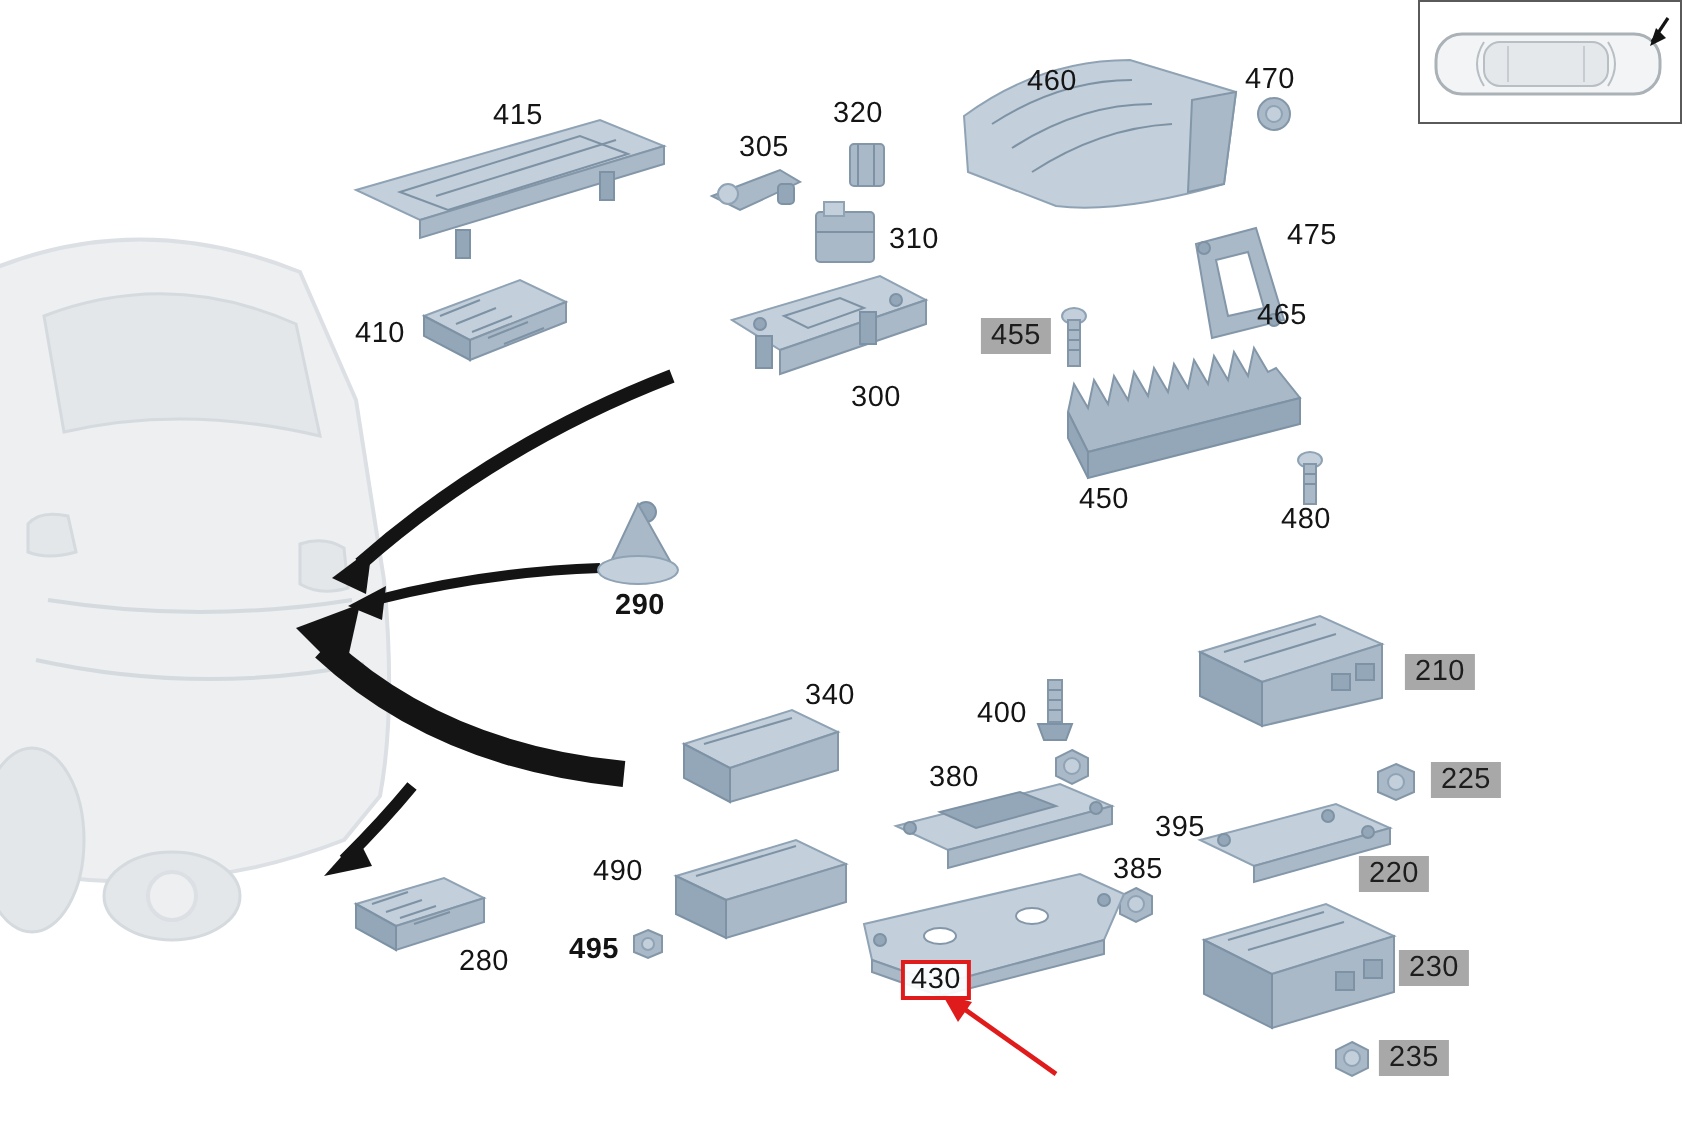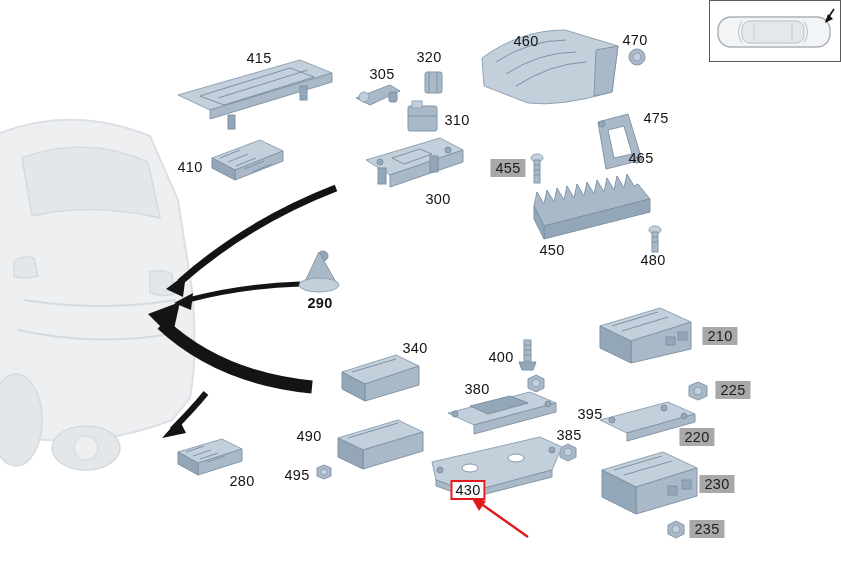--- a/index.html
+++ b/index.html
@@ -274,21 +274,21 @@
       <span class="part-label plain" style="left: 320px; top: 303px; font-weight: bold;">290</span>
       <span class="part-label highlighted" style="left: 720px; top: 336px;">210</span>
       <span class="part-label plain" style="left: 415px; top: 348px;">340</span>
       <span class="part-label plain" style="left: 501px; top: 357px;">400</span>
       <span class="part-label plain" style="left: 590px; top: 382px; margin-top: 32px;">395</span>
       <span class="part-label highlighted" style="left: 733px; top: 390px;">225</span>
       <span class="part-label plain" style="left: 477px; top: 389px;">380</span>
       <span class="part-label highlighted" style="left: 697px; top: 437px;">220</span>
       <span class="part-label plain" style="left: 309px; top: 436px;">490</span>
       <span class="part-label plain" style="left: 569px; top: 435px;">385</span>
-      <span class="part-label plain" style="left: 297px; top: 475px;">495</span>
+      <span class="part-label plain" style="left: 297px; top: 475px; font-weight: bold;">495</span>
       <span class="part-label plain" style="left: 242px; top: 481px;">280</span>
       <span class="part-label selected" style="left: 468px; top: 490px;">430</span>
       <span class="part-label highlighted" style="left: 717px; top: 484px;">230</span>
       <span class="part-label highlighted" style="left: 707px; top: 529px;">235</span>
     </div>
 
   <div class="thumb">
     <svg width="130" height="60" viewBox="0 0 130 60">
       <rect x="8" y="16" width="112" height="30" rx="13" fill="#f2f4f5" stroke="#aab1b7" stroke-width="1.5"></rect>
       <rect x="32" y="20" width="62" height="22" rx="8" fill="#e4e8ea" stroke="#b7bec4"></rect>

